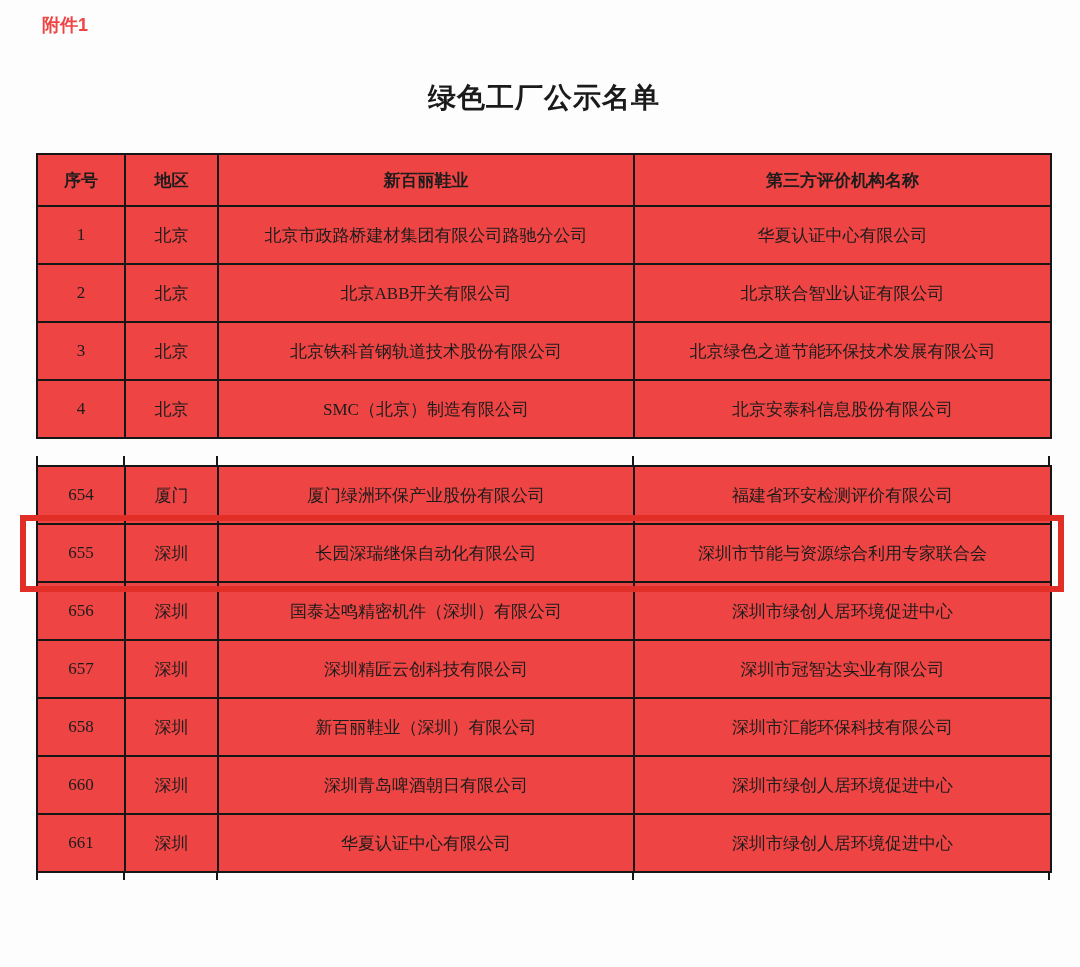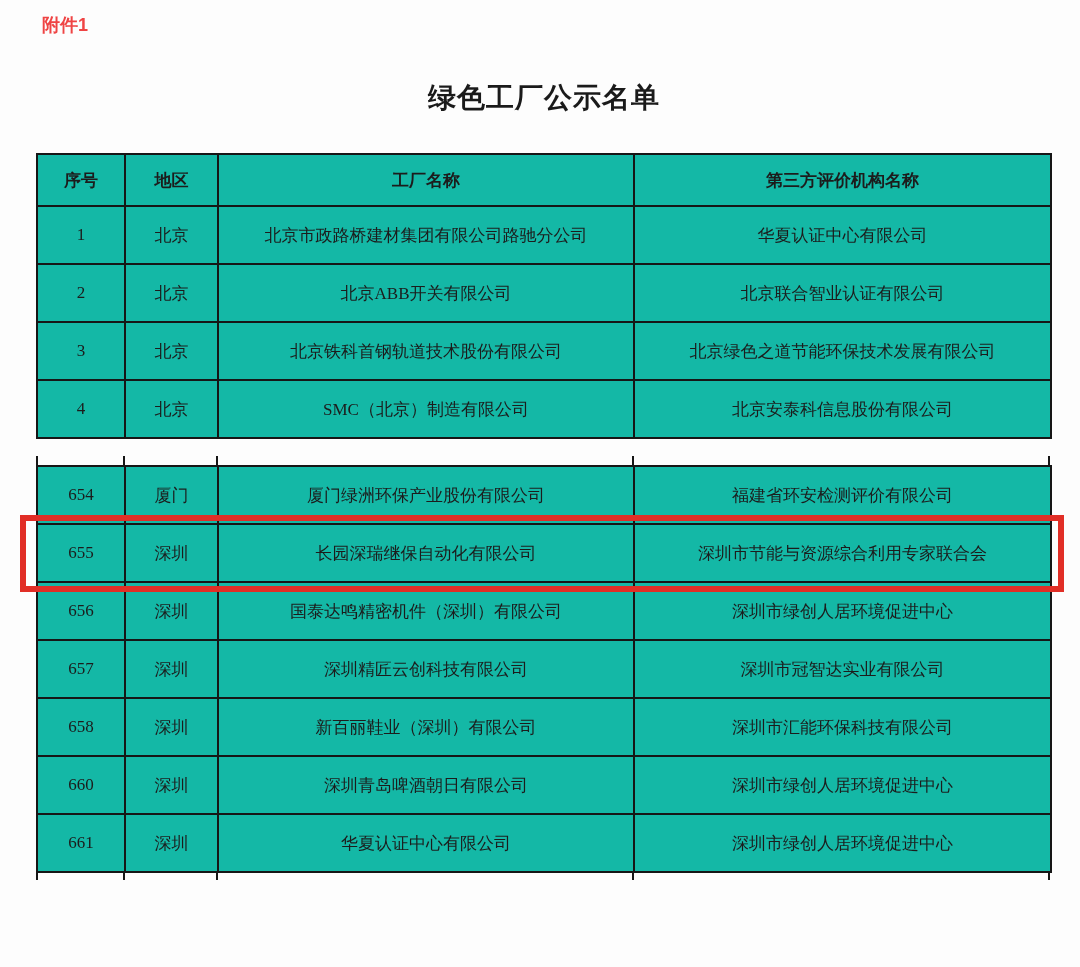--- a/index.html
+++ b/index.html
@@ -24,21 +24,21 @@
     font-size: 28px;
     letter-spacing: 1px;
     color: #1a1a1a;
     padding-left: 8px;
   }
   .tbl-zone { margin: 36px 0 0 36px; width: 1014px; }
   table {
     border-collapse: collapse;
     table-layout: fixed;
     width: 1014px;
-    background: #14b8a6;
+    background: #ef4444;
   }
   td, th {
     border: 2px solid #161616;
     text-align: center;
     vertical-align: middle;
     font-size: 17px;
     padding: 0 6px;
     overflow: hidden;
     white-space: nowrap;
   }
@@ -88,21 +88,21 @@
     <colgroup>
       <col style="width:88px">
         <col style="width:93px">
         <col style="width:416px">
         <col style="width:417px">
     </colgroup>
     <thead>
       <tr>
         <th>序号</th>
         <th>地区</th>
-        <th>工厂名称</th>
+        <th>新百丽鞋业</th>
         <th>第三方评价机构名称</th>
       </tr>
     </thead>
     <tbody>
         <tr>
           <td>1</td>
           <td>北京</td>
           <td>北京市政路桥建材集团有限公司路驰分公司</td>
           <td>华夏认证中心有限公司</td>
         </tr>

